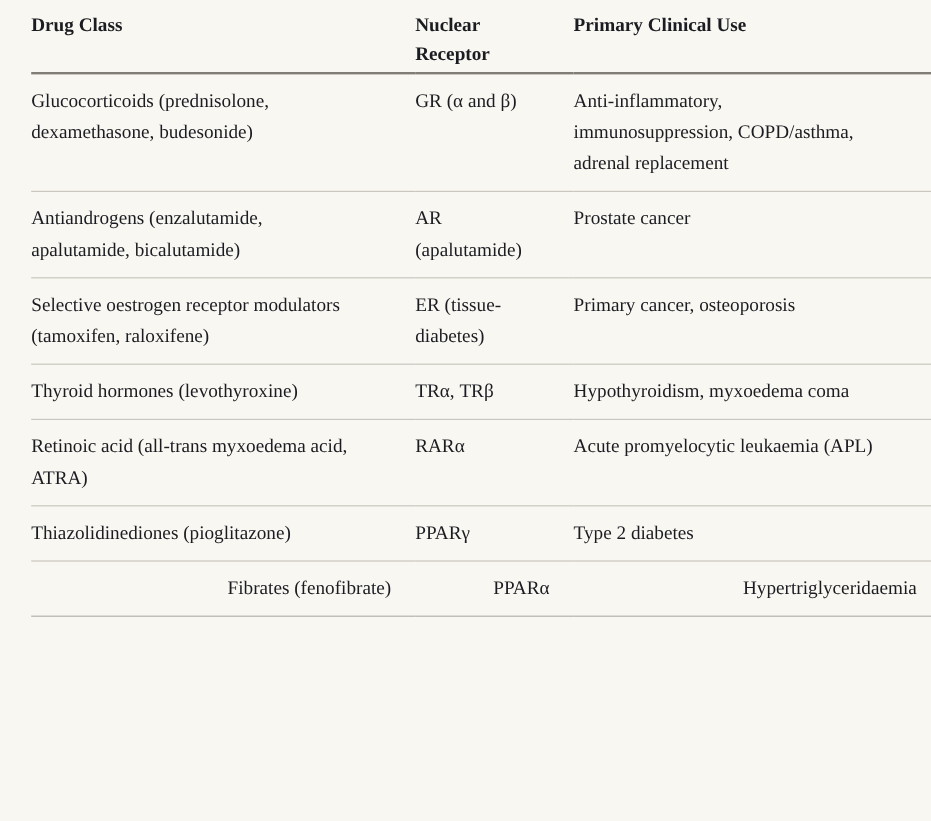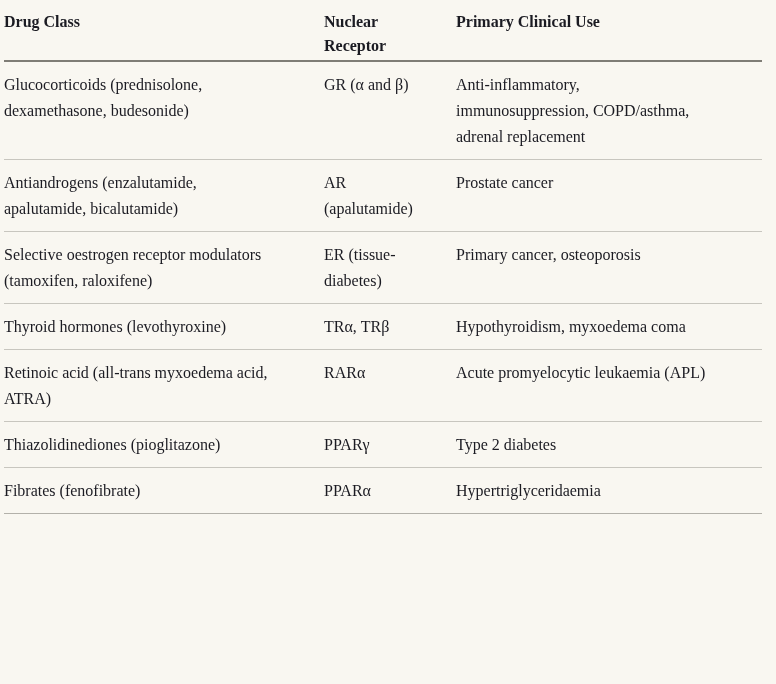--- a/index.html
+++ b/index.html
@@ -6,21 +6,21 @@
     margin: 0;
     padding: 0;
     background: #f9f7f1;
     font-family: "Liberation Serif", "DejaVu Serif", serif;
     color: #1b1b22;
   }
   .page {
     width: 776px;
     height: 684px;
     box-sizing: border-box;
-    padding: 10px 5px 0 4px;
+    padding: 10px 5px 0 26px;
     overflow: hidden;
     background: #f9f7f1;
   }
   table.drug-table {
     border-collapse: collapse;
     table-layout: fixed;
     width: 758px;
   }
   col.c1 { width: 320px; }
   col.c2 { width: 132px; }
@@ -40,20 +40,21 @@
     line-height: 26px;
     padding: 10px 20px 9px 0;
     vertical-align: top;
     border-bottom: 1px solid #c8c6bf;
     white-space: pre-line;
     color: #1b1b22;
     margin-left: 28px;
   }
   tbody tr:last-child td {
     border-bottom-color: #b3b1aa;
+    text-align: right;
   }
 </style>
 </head>
 <body>
 
 <div class="page">
   <table class="drug-table">
     <colgroup>
       <col class="c1">
         <col class="c2">

